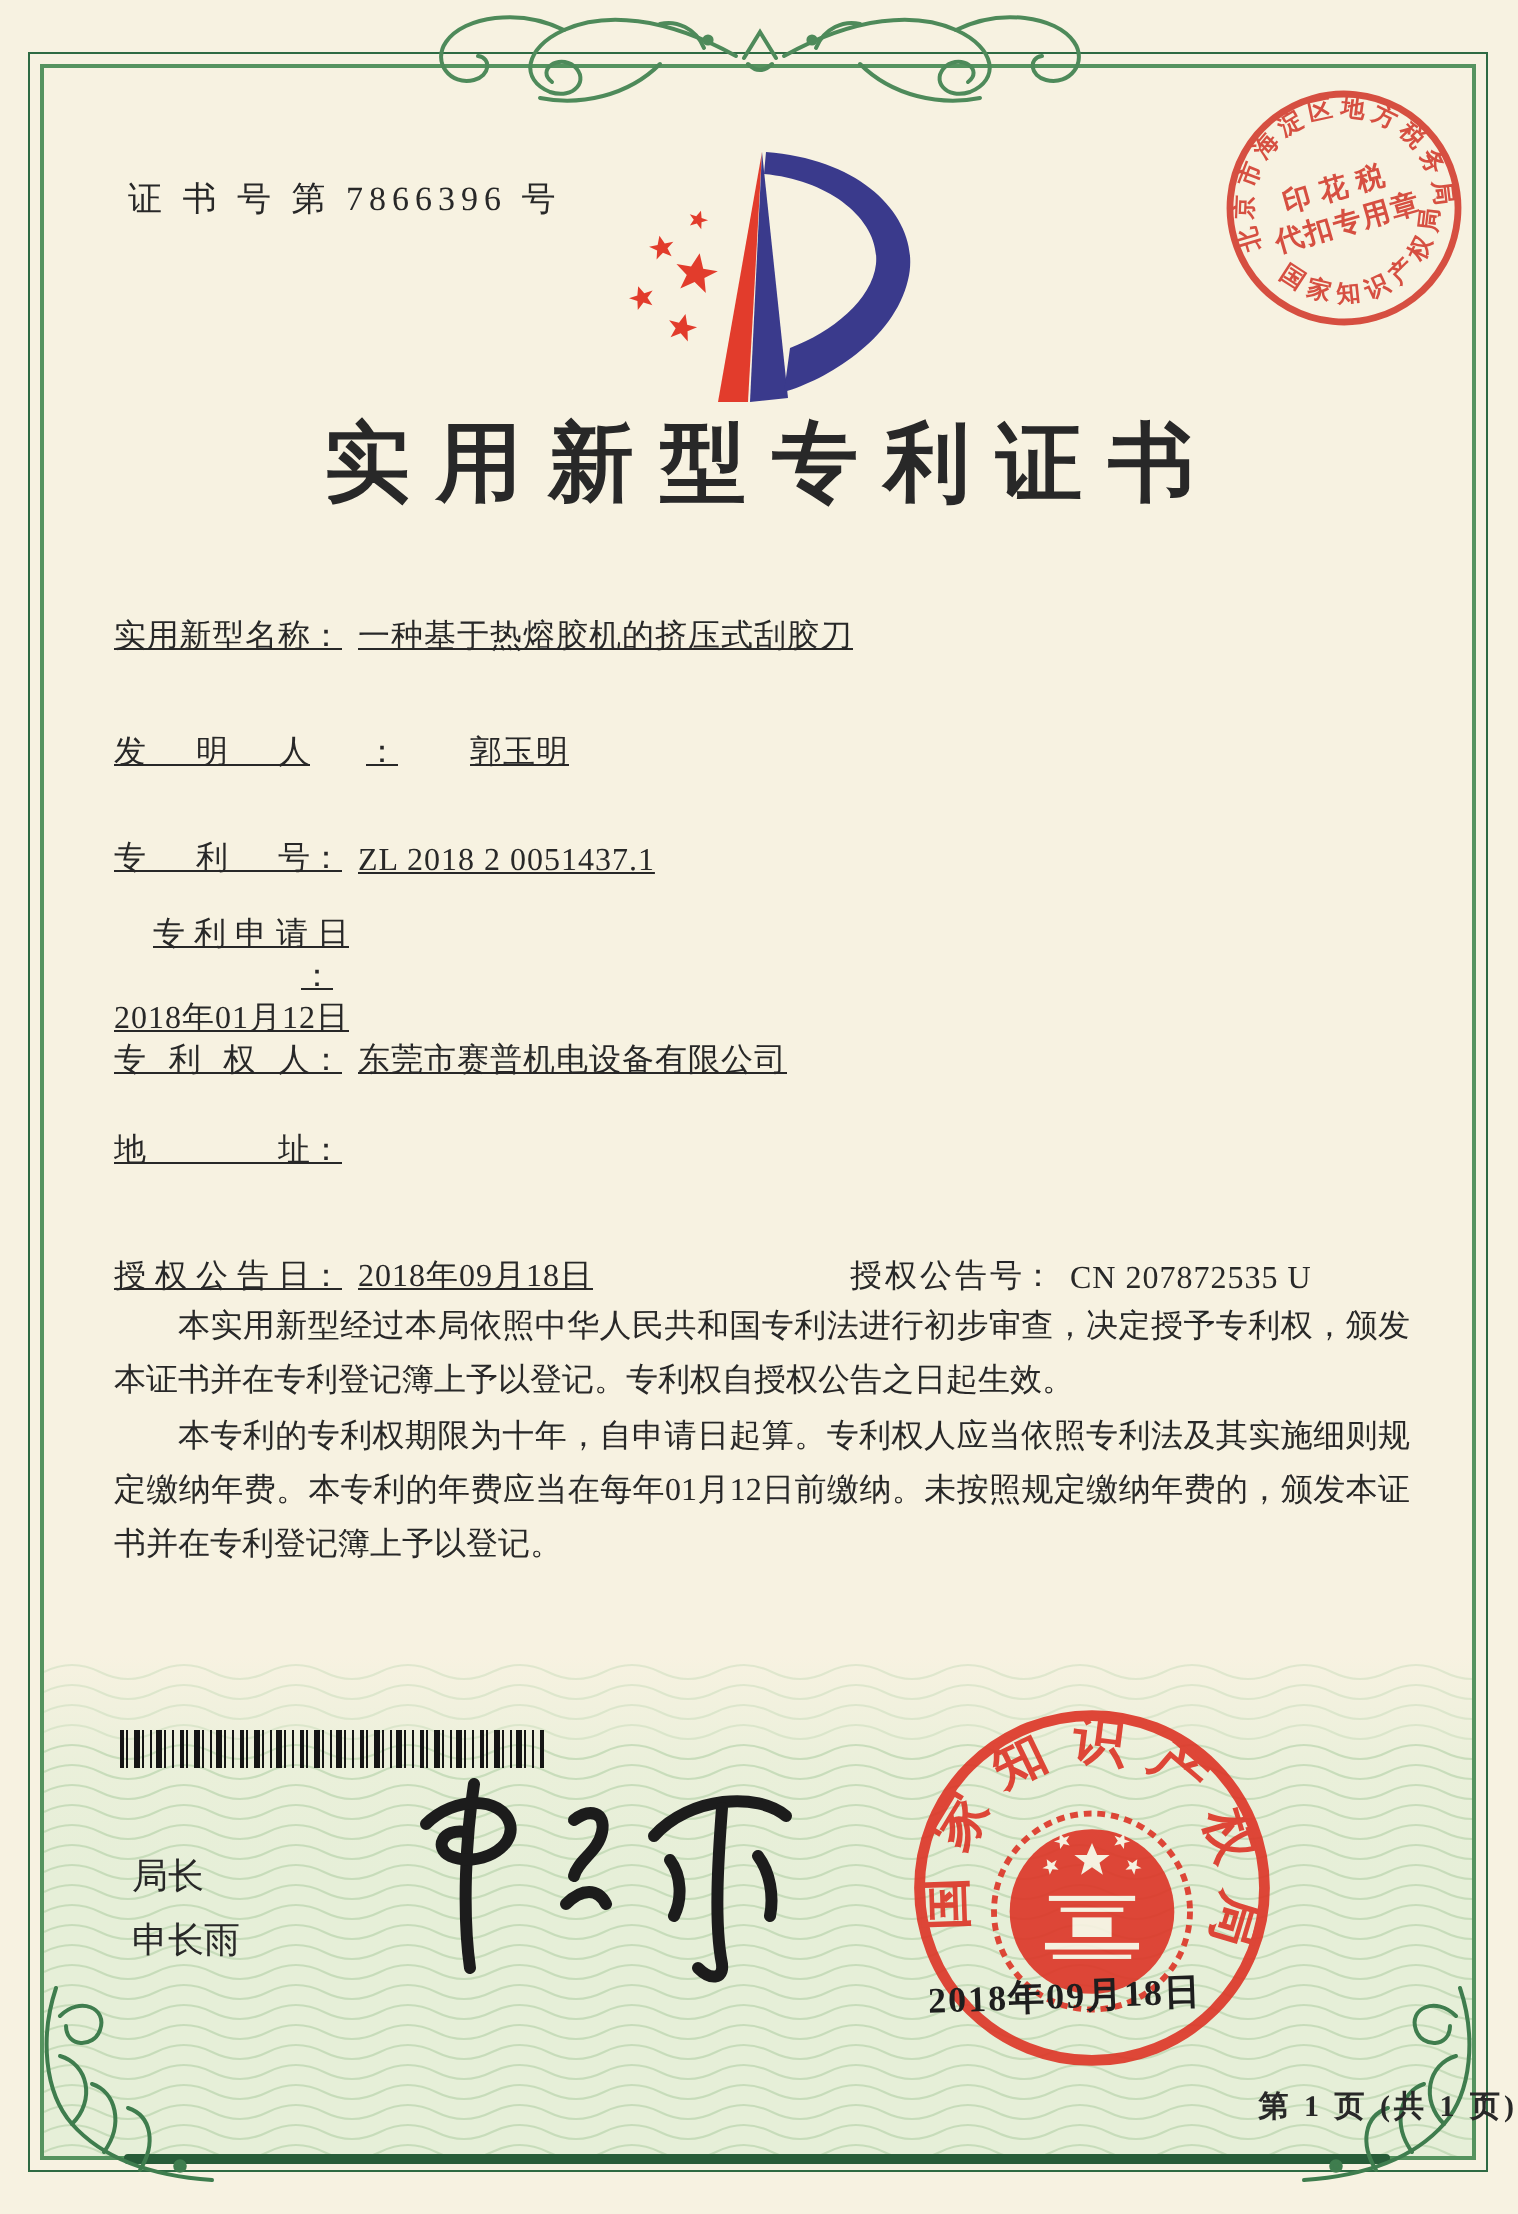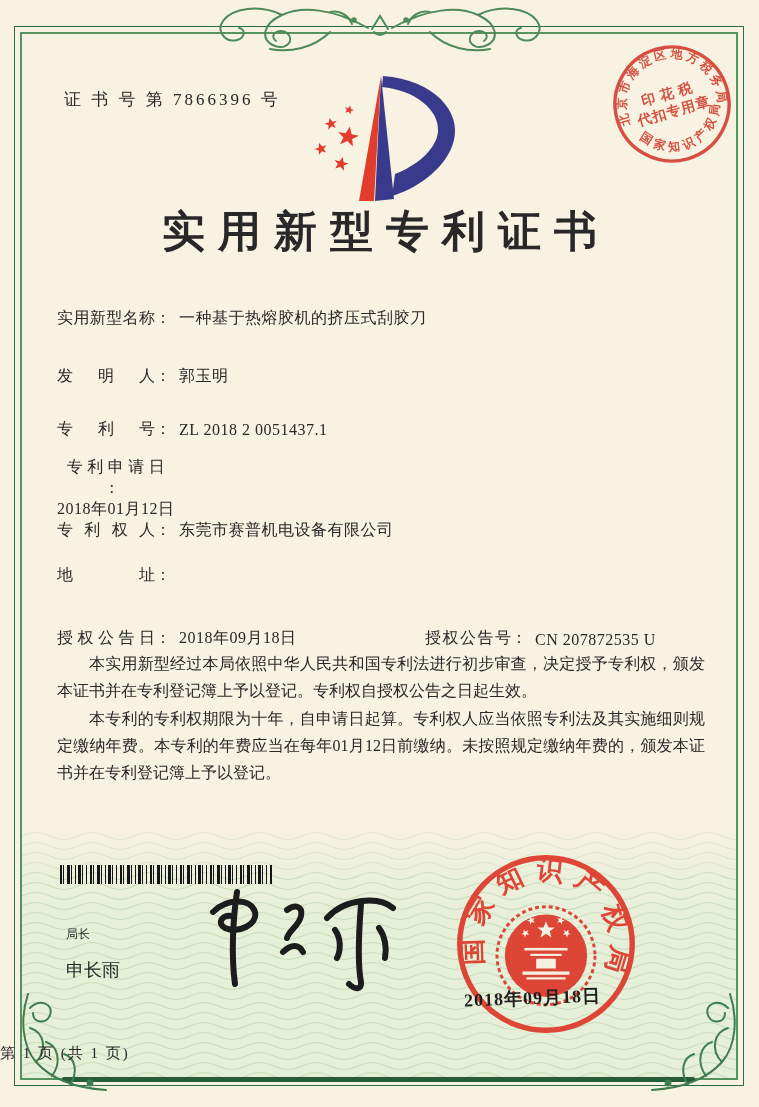--- a/index.html
+++ b/index.html
@@ -11,47 +11,47 @@
   .band svg{position:absolute;left:0;top:0;}
   
   .frame-outer{position:absolute;left:14px;top:26px;right:15px;bottom:21px;border:1.6px solid #2e6a43;}
   .frame-inner{position:absolute;left:20px;top:32px;right:21px;bottom:27px;border:2.8px solid #55935f;}
   .bottom-bar{position:absolute;left:62px;right:64px;top:1077px;height:5px;background:#275c38;border-radius:2px;}
   .cert-no{position:absolute;left:64px;top:88px;font-size:17px;letter-spacing:3px;}
   .logo{position:absolute;left:295px;top:70px;}
   .title{position:absolute;left:0;top:203px;width:100%;text-align:center;
          font-size:43px;font-weight:bold;letter-spacing:13px;text-indent:13px;}
   .fields{position:absolute;left:57px;top:306px;width:650px;font-size:16px;}
-  .frow{display:flex;align-items:center;margin-bottom:0;}
+  .frow{display:flex;align-items:flex-end;margin-bottom:0;text-decoration:underline;}
   .flabel{display:inline-block;width:98px;text-align:justify;text-align-last:justify;flex:none;}
   .fcolon{flex:none;margin-right:8px;}
   .fvalue{letter-spacing:.5px;}
   .addr-val{width:440px;line-height:1.55;}
-  .r-name{position:absolute;top:2px;}   .r-inv{position:absolute;top:60px;}
+  .r-name{position:absolute;top:2px;}   .r-inv{position:absolute;top:60px;gap:28px;}
   .r-pat{position:absolute;top:113px;}  .r-fil{position:absolute;top:151px;flex-direction:column;}
   .r-own{position:absolute;top:214px;}  .r-adr{position:absolute;top:259px;}
   .r-grant{position:absolute;top:322px;}
   .grant-right{position:absolute;left:368px;top:322px;display:flex;align-items:flex-end;}
   .grant-right .flabel{width:86px;}
   .paras{position:absolute;left:57px;top:650px;width:648px;font-size:16px;line-height:1.71;
          text-align:justify;}
   .paras p{margin:0;text-indent:2em;}
   .barcode{position:absolute;left:60px;top:865px;width:212px;height:19px;
     background:repeating-linear-gradient(90deg,#151515 0 2px,transparent 2px 3px,#151515 3px 4px,
       transparent 4px 7px,#151515 7px 10px,transparent 10px 11px,#151515 11px 12px,transparent 12px 15px,
       #151515 15px 16px,transparent 16px 18px,#151515 18px 21px,transparent 21px 22px,#151515 22px 23px,
       transparent 23px 26px,#151515 26px 27px,transparent 27px 30px);}
-  .signer-title{position:absolute;left:66px;top:926px;font-size:12px;font-family:"Liberation Sans","DejaVu Sans",sans-serif;}
+  .signer-title{position:absolute;left:66px;top:926px;font-size:18px;font-family:"Liberation Sans","DejaVu Sans",sans-serif;}
   .signer-name{position:absolute;left:66px;top:958px;font-size:18px;font-family:"Liberation Sans","DejaVu Sans",sans-serif;}
   .signature{position:absolute;left:175px;top:878px;}
   .seal{position:absolute;left:448px;top:846px;}
   .seal-date{position:absolute;left:464px;top:986px;font-size:18px;font-weight:600;
              color:#1e1e1e;transform:rotate(-2deg);letter-spacing:1px;}
   .tax-stamp{position:absolute;left:598px;top:30px;}
-  .footer{position:absolute;left:0;top:1044px;width:759px;text-align:left;font-size:15px;letter-spacing:2px;}
+  .footer{position:absolute;left:0;top:1044px;width:759px;text-align:right;font-size:15px;letter-spacing:2px;font-weight:bold;}
   .orn-tl{position:absolute;left:202px;top:2px;}
   .orn-bl{position:absolute;left:18px;top:988px;}
   .orn-br{position:absolute;right:19px;top:988px;transform:scaleX(-1);}
 </style>
 </head>
 <body>
 
 <div class="page">
 
   <div class="band">

